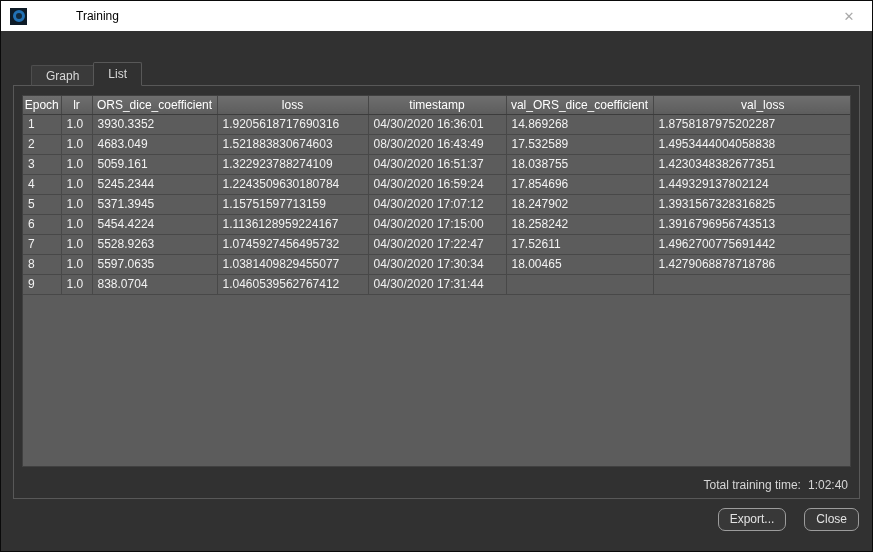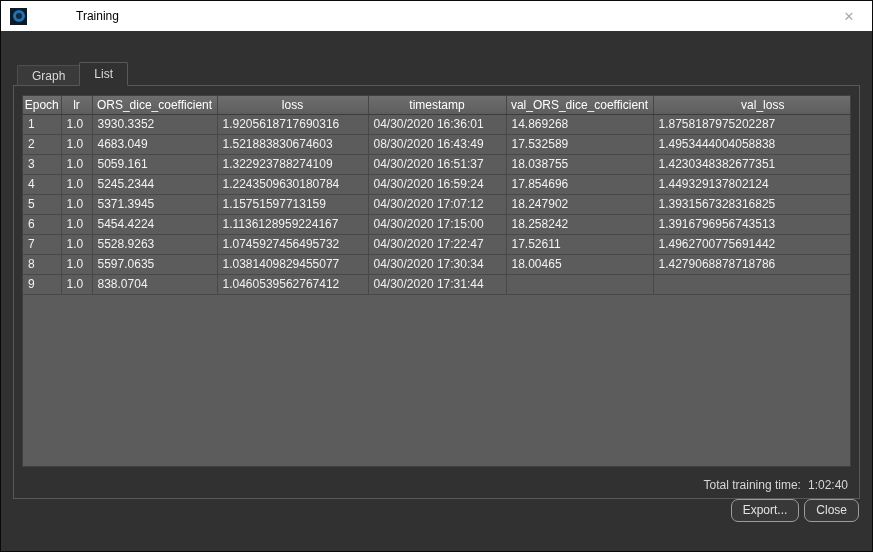--- a/index.html
+++ b/index.html
@@ -37,21 +37,21 @@
     margin-left: auto; width: 46px; height: 30px;
     display: flex; align-items: center; justify-content: center;
     color: #a9a9a9; font-size: 13px; cursor: default;
   }
 
   
   .dialog-body { flex: 1; padding: 11px 12px 10px 12px; display: flex; flex-direction: column; }
   .results-label { font-size: 12px; color: #d6d6d6; margin: 2px 0 0 1px; }
 
   
-  .tabbar { display: flex; margin-top: 20px; margin-left: 4px; position: relative; z-index: 2; margin-bottom: -1px; }
+  .tabbar { display: flex; margin-top: 20px; margin-left: 18px; position: relative; z-index: 2; margin-bottom: -1px; }
   .tab {
     font-size: 12px; color: #d9d9d9;
     padding: 0 14px;
     display: flex; align-items: center;
   }
   .tab.inactive {
     height: 21px; margin-top: 3px;
     background: #3a3a3a;
     border: 1px solid #4e4e4e;
     border-right: none;
@@ -106,21 +106,21 @@
 
   .total-row {
     margin-top: auto;
     padding: 8px 3px 6px 0;
     text-align: right;
     font-size: 12px; color: #d6d6d6;
   }
   .total-row .value { margin-left: 7px; }
 
   
-  .button-row { display: flex; justify-content: flex-end; gap: 5px; padding-right: 1px; }
+  .button-row { display: flex; justify-content: flex-end; gap: 18px; margin-top: 9px; padding-right: 1px; }
   .btn {
     min-width: 38px;
     padding: 3px 11px 4px 11px;
     font-size: 12px; color: #e2e2e2;
     background: #383838;
     border: 1px solid #9c9c9c;
     border-radius: 7px;
     font-family: "Liberation Sans", sans-serif;
     cursor: default;
   }

